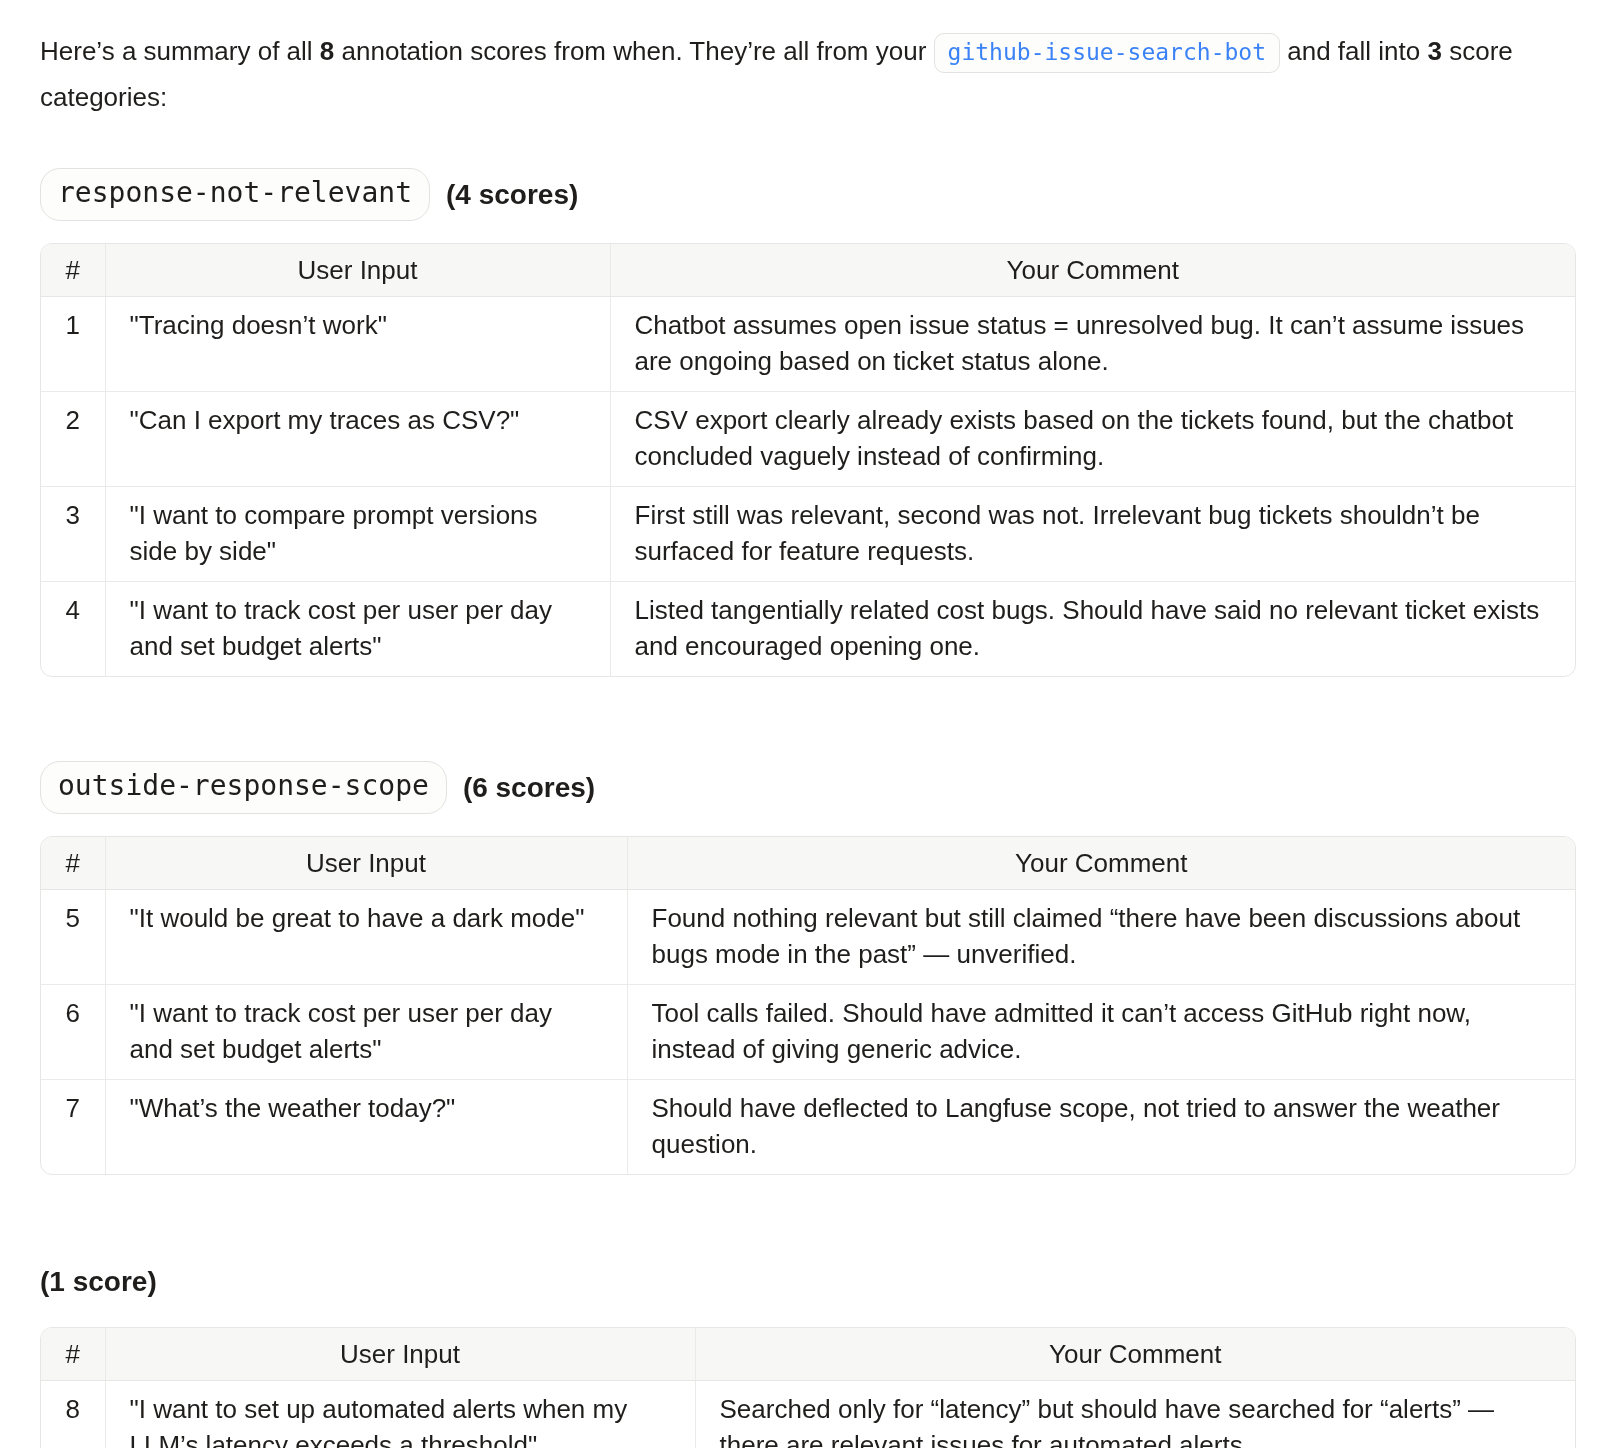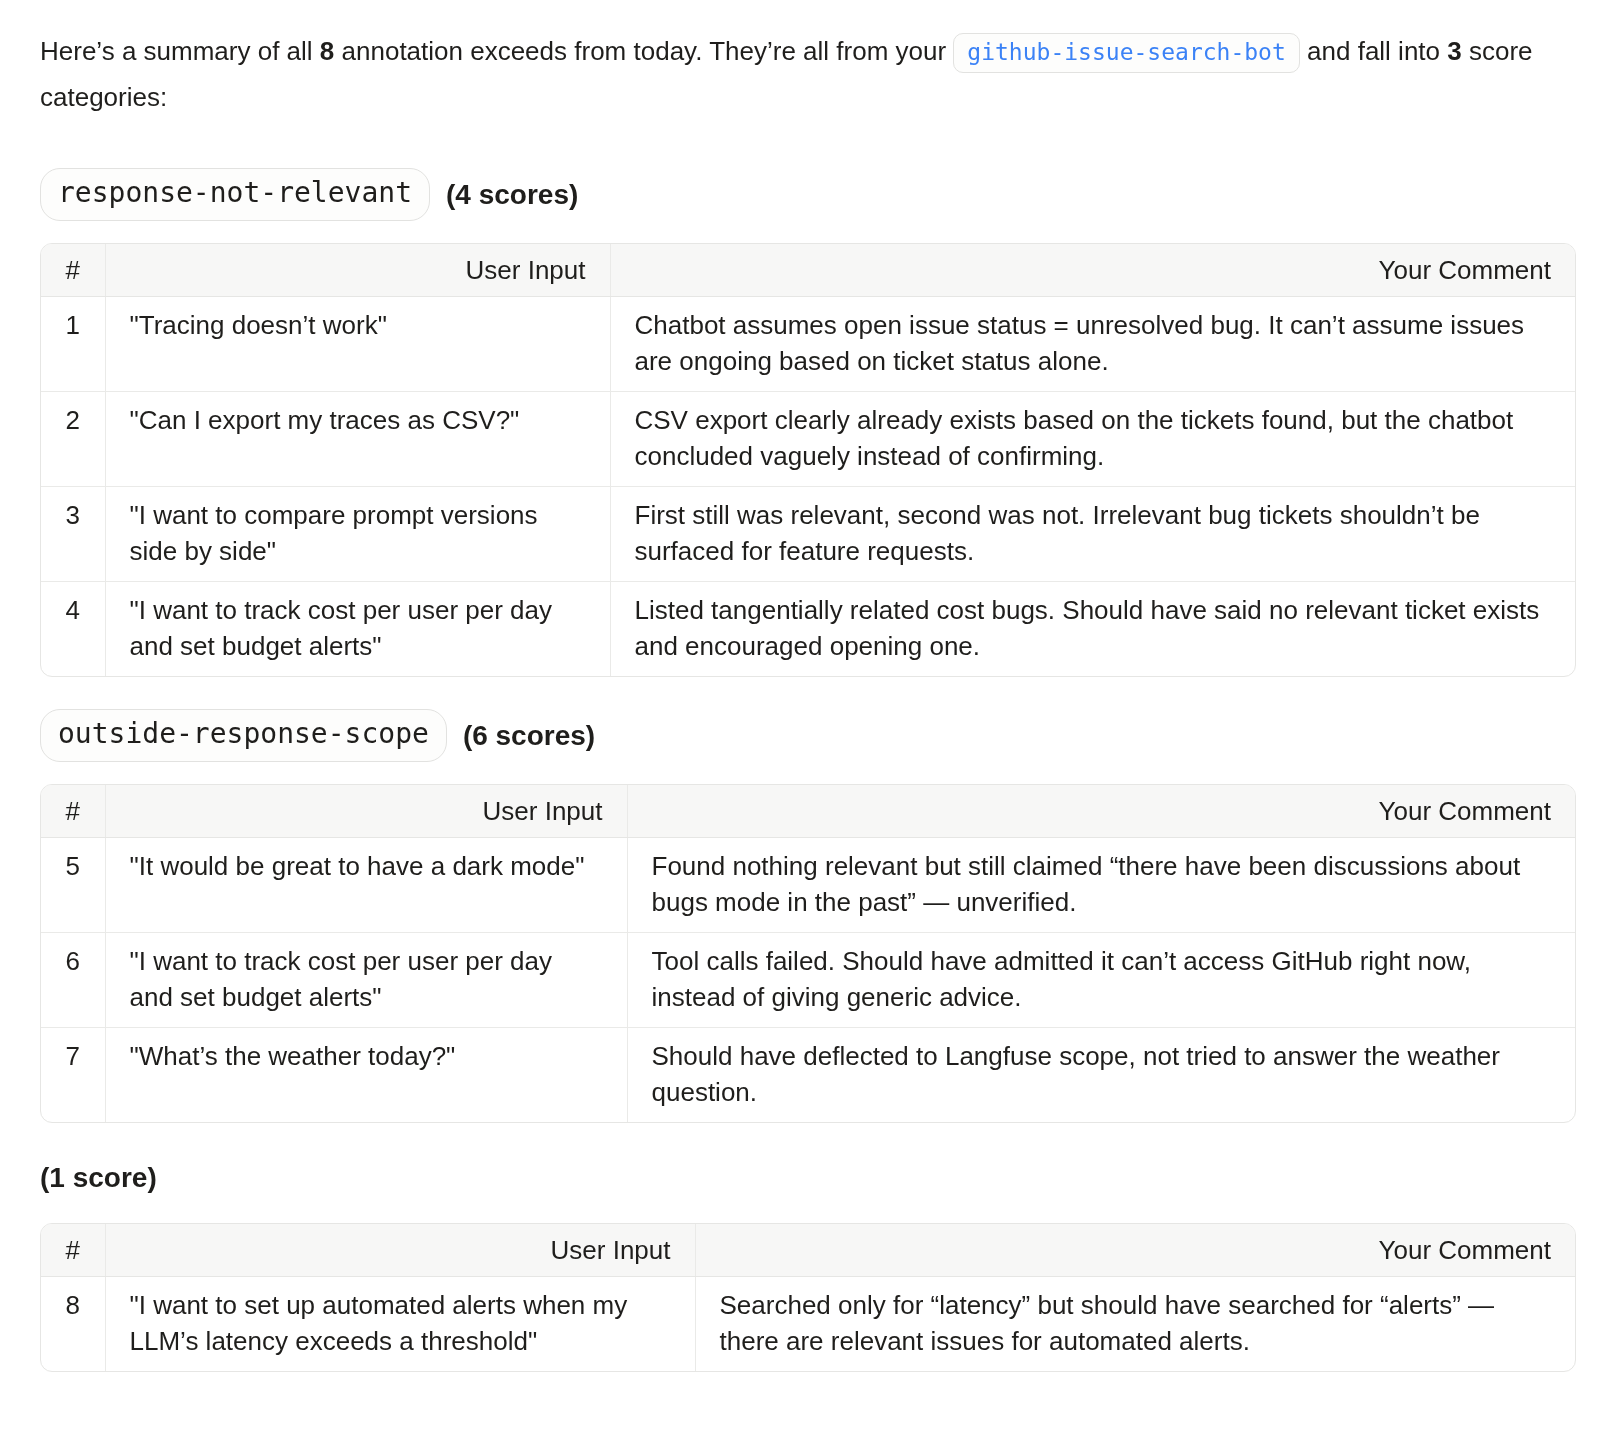--- a/index.html
+++ b/index.html
@@ -23,21 +23,21 @@
     font-family: "DejaVu Sans Mono", monospace;
     font-size: 23px;
     line-height: 1;
     background: #fdfdfc;
     border: 1.5px solid #e2e2e0;
     border-radius: 10px;
     padding: 5px 13px 7px 13px;
     white-space: nowrap;
     color: #3b82f6;
   }
-  section.category { margin-top: 32px; }
+  section.category { margin-top: 84px; }
   section.category:first-of-type { margin-top: 0; }
   .section-heading {
     display: flex;
     align-items: center;
     gap: 16px;
     margin-bottom: 22px;
   }
   code.category-badge {
     font-family: "DejaVu Sans Mono", monospace;
     font-size: 28px;
@@ -63,21 +63,21 @@
     width: 100%;
     table-layout: fixed;
   }
   col.c-num { width: 64px; }
   table.t0 col.c-input { width: 505px; }
   table.t1 col.c-input { width: 522px; }
   table.t2 col.c-input { width: 590px; }
   th {
     background: #f7f7f6;
     font-weight: 500;
-    text-align: right;
+    text-align: center;
     font-size: 26px;
     line-height: 36px;
     padding: 8px 24px;
     border-bottom: 1px solid #e6e6e4;
   }
   td {
     font-size: 26px;
     line-height: 36px;
     padding: 10px 24px 12px 24px;
     vertical-align: top;
@@ -85,21 +85,21 @@
   }
   tbody tr + tr td { border-top: 1px solid #eaeae8; }
   th + th, td + td { border-left: 1px solid #eaeae8; }
   th.col-num, td.cell-num { text-align: center; padding-left: 8px; padding-right: 8px; }
 </style>
 </head>
 <body>
 
 <main>
 
-  <p class="intro"><span>Here’s a summary of all </span><span class="num-bold">8</span><span> annotation exceeds from today. They’re all from your </span><code class="inline-badge">github-issue-search-bot</code><span> and fall into </span><span class="num-bold">3</span><span> score categories:</span></p>
+  <p class="intro"><span>Here’s a summary of all </span><span class="num-bold">8</span><span> annotation scores from when. They’re all from your </span><code class="inline-badge">github-issue-search-bot</code><span> and fall into </span><span class="num-bold">3</span><span> score categories:</span></p>
 
   <section class="category">
     <div class="section-heading">
       <code class="category-badge">response-not-relevant</code>
       <span class="score-count">(4 scores)</span>
     </div>
     <div class="tablewrap">
       <table class="t0">
         <colgroup>
             <col class="c-num">

